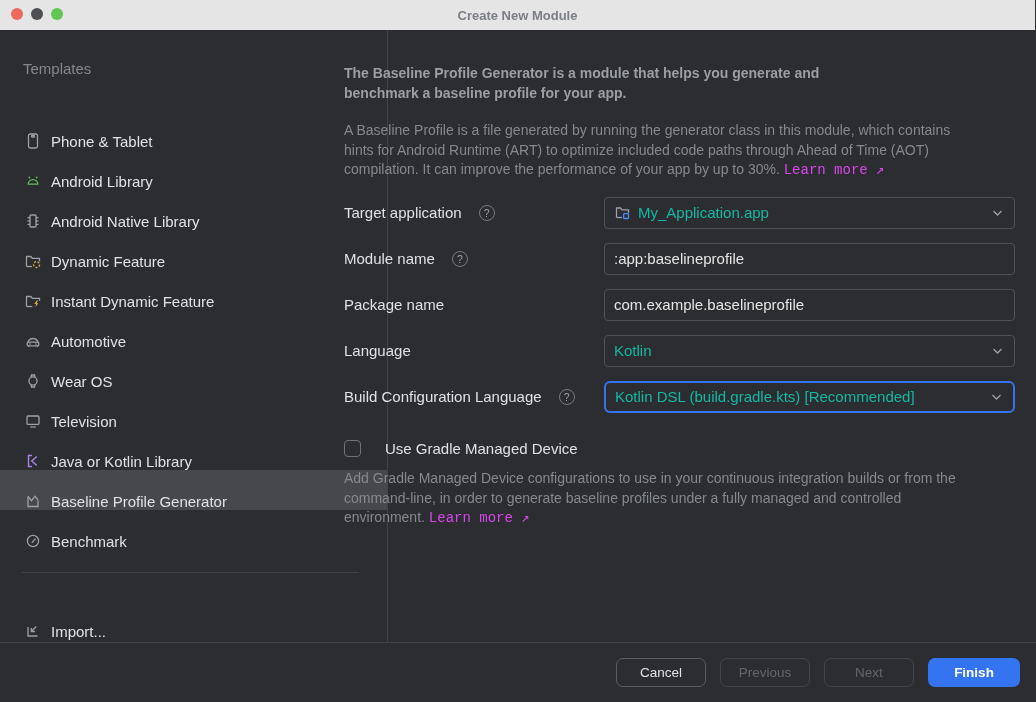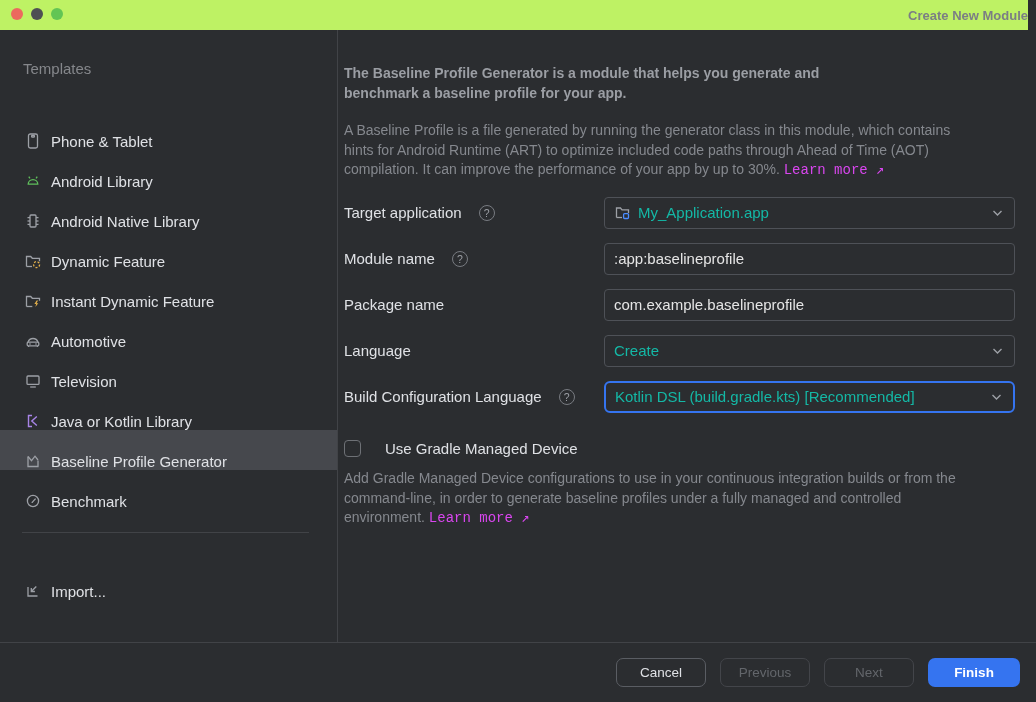--- a/index.html
+++ b/index.html
@@ -1,28 +1,28 @@
 <!DOCTYPE html>
 <html><head>
 <meta charset="utf-8">
 <style>
   * { margin:0; padding:0; box-sizing:border-box; }
   html,body { width:1036px; height:702px; overflow:hidden; }
   body { font-family:"Liberation Sans", sans-serif; background:#2b2d30; color:#dfe1e5; }
   .window { position:relative; width:1036px; height:702px; background:#2b2d30; }
 
   
-  .titlebar { position:absolute; top:0; left:0; right:8px; height:30px; background:#bef264;
-              display:flex; align-items:center; justify-content:flex-end; }
+  .titlebar { position:absolute; top:0; left:0; right:1px; height:30px; background:#e5e5e5;
+              display:flex; align-items:center; justify-content:center; }
   .traffic { position:absolute; left:11px; top:8px; display:flex; gap:8px; }
   .light { width:12px; height:12px; border-radius:50%; }
   .dialog-title { font-size:13px; font-weight:bold; color:#7b7e84; }
 
   
-  .sidebar { position:absolute; left:0; top:30px; width:338px; bottom:59px;
+  .sidebar { position:absolute; left:0; top:30px; width:388px; bottom:59px;
              border-right:1px solid #414347; }
   .templates-header { margin:30px 0 0 23px; height:20px; font-size:15px; color:#85878b; }
   .side-list { margin-top:30px; }
   .side-item { height:40px; display:flex; align-items:flex-end; padding-left:24px; cursor:pointer; }
   .side-item.selected { background:#46484d; }
   .side-item .icon { width:18px; height:18px; margin-right:9px; flex:none; display:flex;
                      align-items:center; justify-content:center; }
   .side-label { font-size:15px; color:#dfe1e5; white-space:nowrap; }
   .side-divider { height:1px; background:#414347; margin:22px 28px 0 22px; }
   .import-item { margin-top:27px; }
@@ -157,20 +157,30 @@
             <rect x="3.2" y="10.2" width="11.6" height="3.6" rx="1"></rect>
             <line x1="4.6" y1="13.8" x2="4.6" y2="15"></line>
               <line x1="13.4" y1="13.8" x2="13.4" y2="15"></line>
             <line x1="5.4" y1="12" x2="6.6" y2="12"></line>
               <line x1="11.4" y1="12" x2="12.6" y2="12"></line>
           </svg>
           </span>
         <span class="side-label">Automotive</span>
       </div>
 
+      <div class="side-item">
+        <span class="icon">
+          <svg width="18" height="18" viewBox="0 0 18 18" fill="none" class="ic-gray" stroke-width="1.3">
+            <circle cx="9" cy="9" r="4.1"></circle>
+            <path d="M7 5.3 l0.5 -2.3 h3 l0.5 2.3"></path>
+              <path d="M7 12.7 l0.5 2.3 h3 l0.5 -2.3"></path>
+          </svg>
+          </span>
+        <span class="side-label">Wear OS</span>
+      </div>
 
       <div class="side-item">
         <span class="icon">
           <svg width="18" height="18" viewBox="0 0 18 18" fill="none" class="ic-gray" stroke-width="1.3">
             <rect x="3" y="4" width="12" height="8.4" rx="1"></rect>
             <line x1="6.2" y1="15" x2="11.8" y2="15"></line>
           </svg>
           </span>
         <span class="side-label">Television</span>
       </div>
@@ -265,21 +275,21 @@
           <span>Package name</span>
         </div>
         <input class="text-field" type="text" value="com.example.baselineprofile" style="">
       </div>
 
       <div class="form-row">
         <div class="form-label">
           <span>Language</span>
         </div>
         <div class="control">
-          <span>Create</span>
+          <span>Kotlin</span>
           <span class="chevron">
             <svg width="11" height="10" viewBox="0 0 11 10" fill="none" stroke="#9da0a6" stroke-width="1.4">
               <polyline points="1.5,3 5.5,7 9.5,3"></polyline>
               </svg>
             </span>
         </div>
       </div>
 
       <div class="form-row">
         <div class="form-label">

